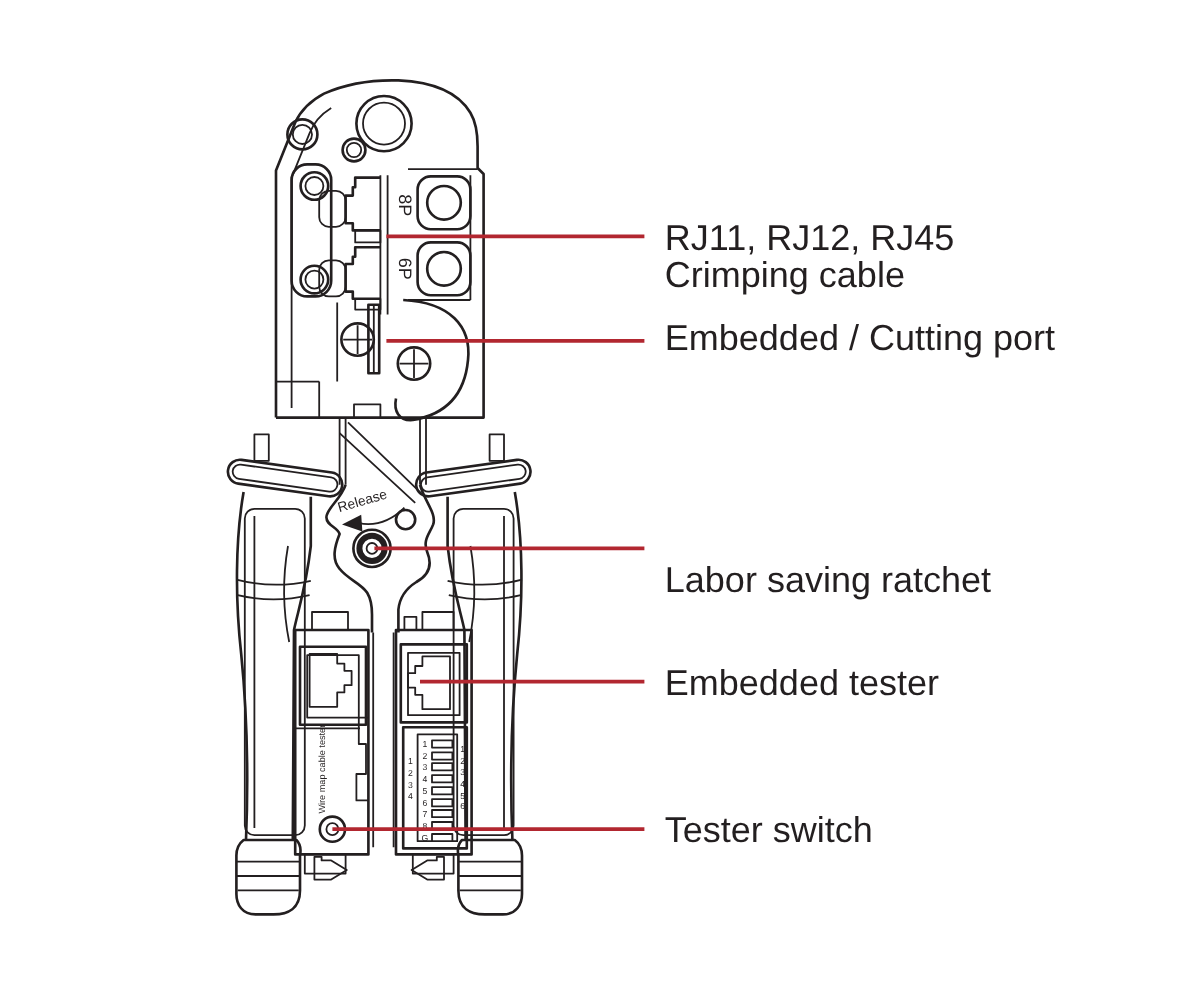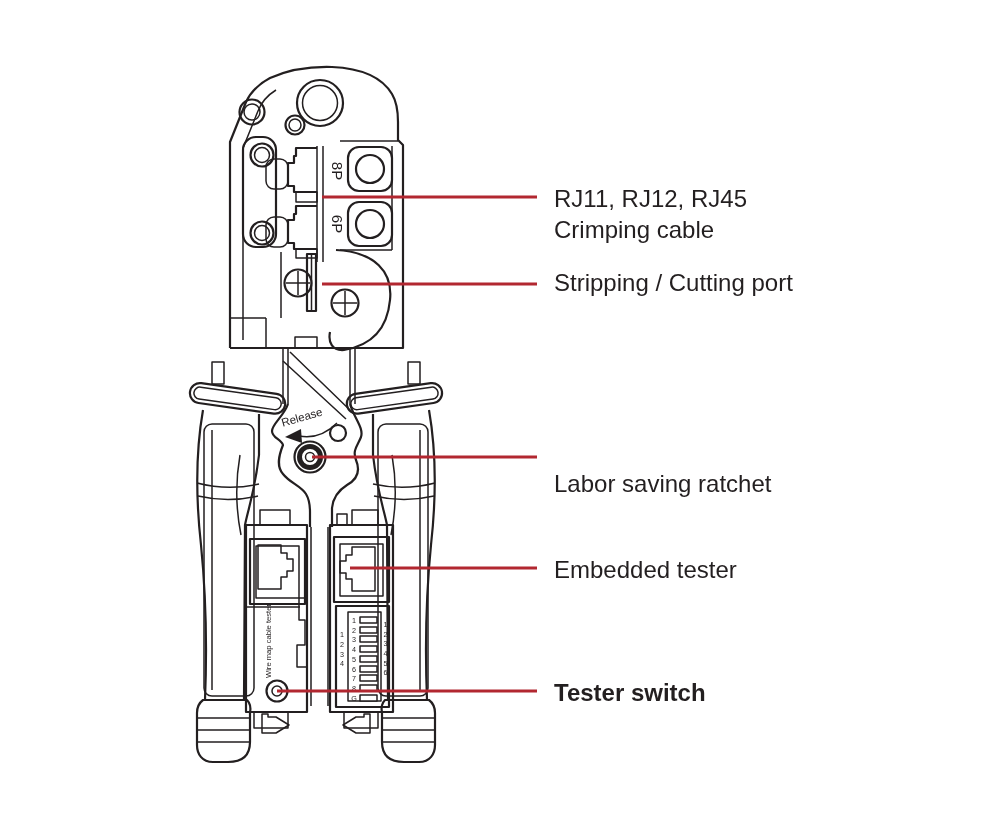--- a/index.html
+++ b/index.html
@@ -7,21 +7,21 @@
     position:relative;width:1000px;height:833px;background:#ffffff;overflow:hidden;
     font-family:"Liberation Sans",sans-serif;
   }
   #stage svg{position:absolute;left:0;top:0;}
   .ln{fill:none;stroke:#231f20;stroke-width:2.2;stroke-linejoin:round;}
   .thin{stroke-width:1.5;}
   .wfill{fill:#ffffff;}
   .callout{stroke:#b22730;stroke-width:3.2;fill:none;}
   .mark{fill:#231f20;font-family:"Liberation Sans",sans-serif;}
   .label{
-    position:absolute;left:554px;color:#231f20;font-size:24px;line-height:31px;
+    position:absolute;left:554px;color:#231f20;font-size:30px;line-height:31px;
     white-space:nowrap;font-family:"Liberation Sans",sans-serif;
   }
 </style>
 </head>
 <body>
 
 <div id="stage">
 <svg width="1000" height="833" viewBox="0 0 1000 833">
 
   <g>
@@ -225,17 +225,17 @@
     <path class="callout" d="M 312 457 L 537 457"></path>
     <path class="callout" d="M 350 568 L 537 568"></path>
     <path class="callout" d="M 277 691 L 537 691"></path>
   </g>
 </svg>
 
   <div class="label" style="top:183px;">
     <div>RJ11, RJ12, RJ45</div>
     <div>Crimping cable</div>
   </div>
-  <div class="label" style="top:267px;">Stripping / Cutting port</div>
+  <div class="label" style="top:267px;">Embedded / Cutting port</div>
   <div class="label" style="top:445px;margin-top:23px;">Labor saving ratchet</div>
   <div class="label" style="top:554px;">Embedded tester</div>
-  <div class="label" style="top:677px;font-weight:bold;">Tester switch</div>
+  <div class="label" style="top:677px;">Tester switch</div>
 </div>
 
 </body></html>

